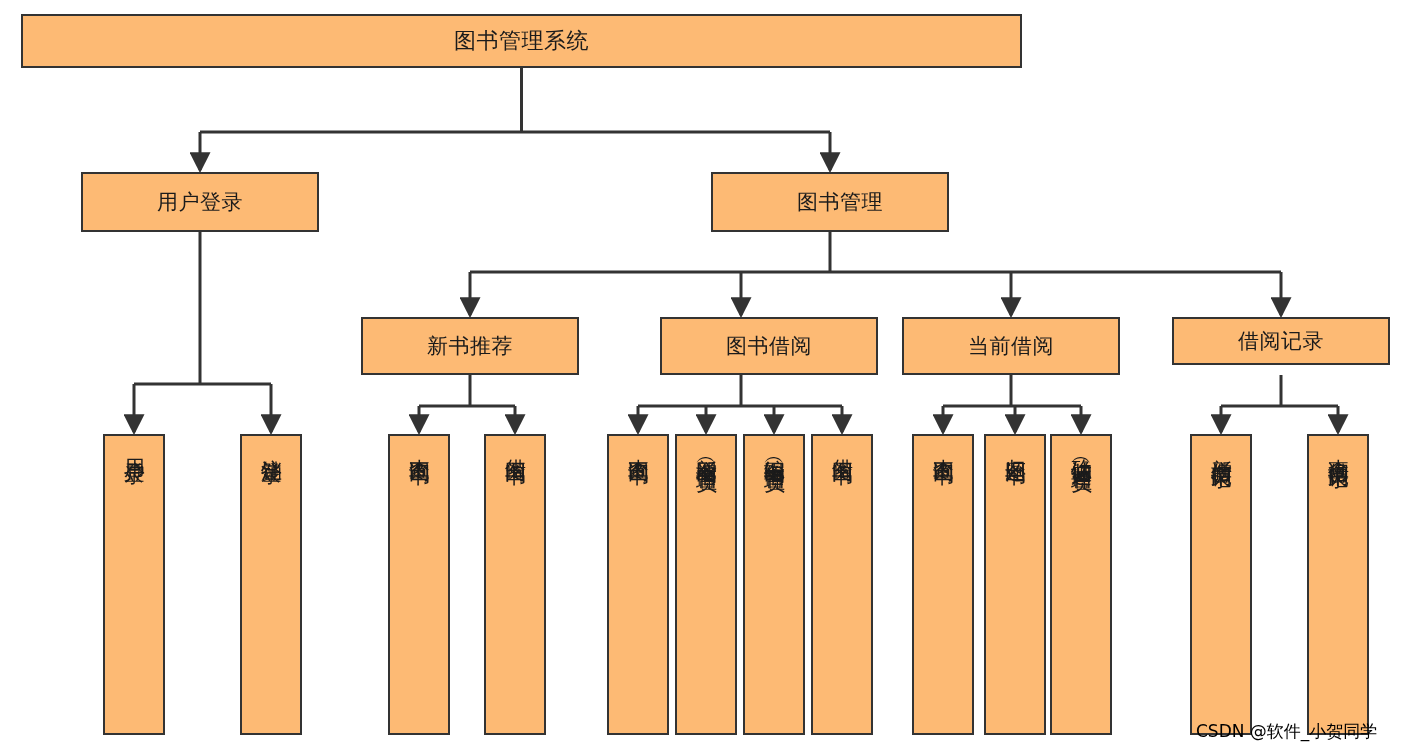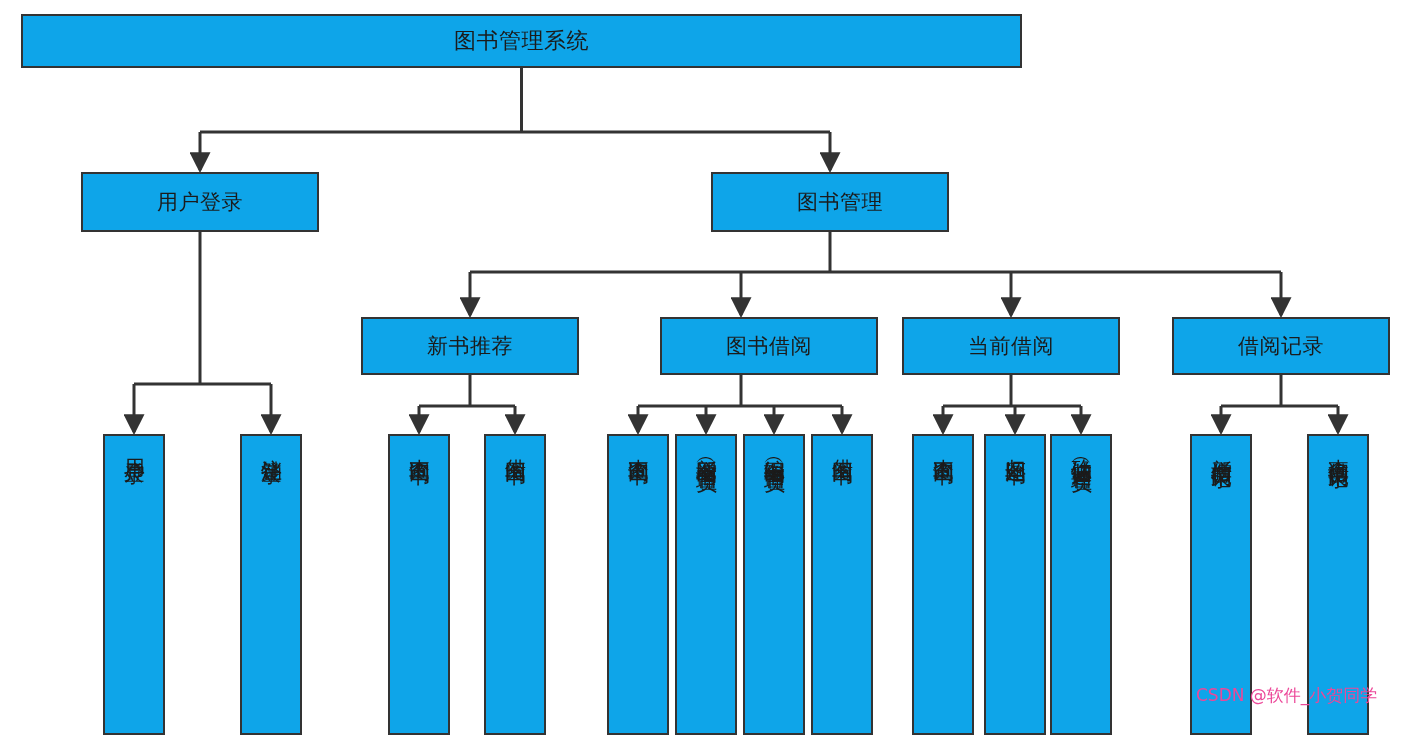--- a/index.html
+++ b/index.html
@@ -23,21 +23,21 @@
     left: 0;
     top: 0;
     width: 1405px;
     height: 747px;
     pointer-events: none;
   }
   .node {
     position: absolute;
     box-sizing: border-box;
     border: 2.5px solid #333333;
-    background: #0ea5e9;
+    background: #fdba74;
     display: flex;
     align-items: center;
     justify-content: center;
     color: #1b1b1b;
   }
   .node .label {
     text-align: center;
     line-height: 1.18;
     letter-spacing: 0.5px;
   }
@@ -129,21 +129,21 @@
       </div>
       <div class="node horiz level2" style="left: 361px; top: 317px; width: 218px; height: 58px;">
         <span class="label">新书推荐</span>
       </div>
       <div class="node horiz level2" style="left: 660px; top: 317px; width: 218px; height: 58px;">
         <span class="label">图书借阅</span>
       </div>
       <div class="node horiz level2" style="left: 902px; top: 317px; width: 218px; height: 58px; justify-content: center;">
         <span class="label">当前借阅</span>
       </div>
-      <div class="node horiz level2" style="left: 1172px; top: 317px; width: 218px; height: 58px;">
+      <div class="node horiz level2" style="left: 1172px; top: 317px; width: 218px; height: 48px;">
         <span class="label">借阅记录</span>
       </div>
       <div class="node vert leaf" style="left: 103px; top: 434px; width: 62px; height: 301px;">
         <span class="label">用户登录</span>
       </div>
       <div class="node vert leaf" style="left: 240px; top: 434px; width: 62px; height: 301px;">
         <span class="label">注销登录</span>
       </div>
       <div class="node vert leaf" style="left: 388px; top: 434px; width: 62px; height: 301px;">
         <span class="label">查询图书</span>
@@ -173,15 +173,15 @@
         <span class="label">确认归还（管理员）</span>
       </div>
       <div class="node vert leaf" style="left: 1190px; top: 434px; width: 62px; height: 301px;">
         <span class="label">新增借阅记录</span>
       </div>
       <div class="node vert leaf" style="left: 1307px; top: 434px; width: 62px; height: 301px;">
         <span class="label">查询借阅记录</span>
       </div>
     </div>
 
-  <div class="watermark" style="left: 1196px; top: 684px; color: #ec4899;">CSDN @软件_小贺同学</div>
+  <div class="watermark" style="left: 1196px; top: 720px; color: #000000;">CSDN @软件_小贺同学</div>
 
 </div>
 
 </body></html>

